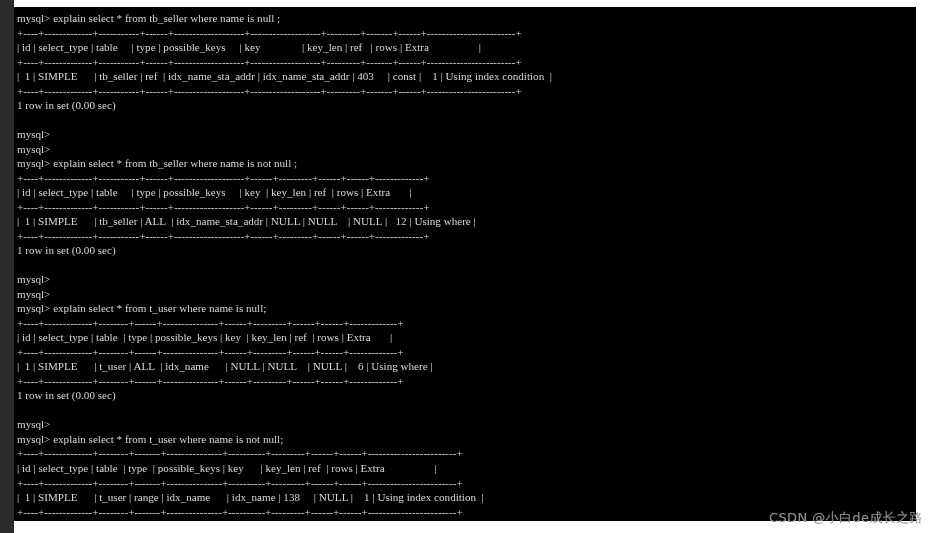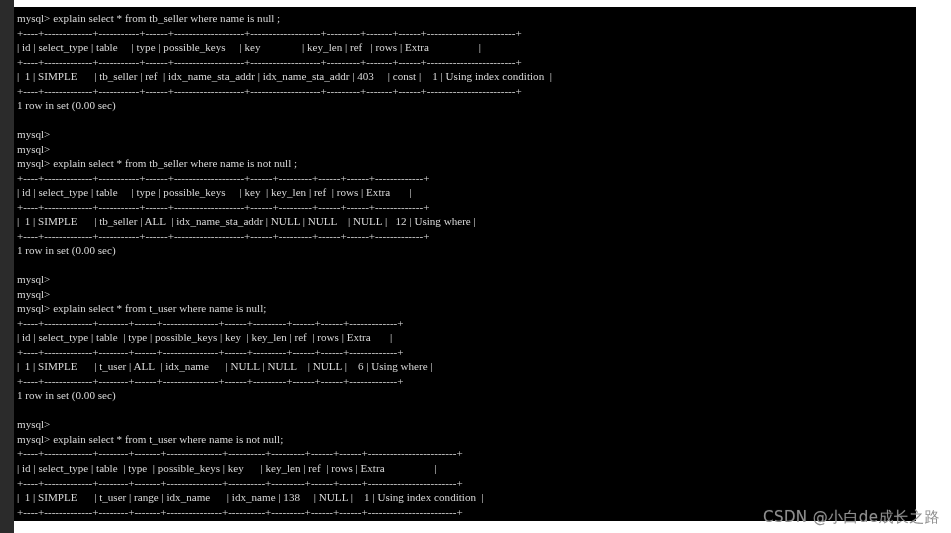--- a/index.html
+++ b/index.html
@@ -46,25 +46,25 @@
     font-family: Liberation Serif, serif;
     font-size: 11.1px;
     line-height: 14.52px;
     letter-spacing: 0px;
     white-space: pre;
     margin: 0;
     -webkit-font-smoothing: none;
   }
   .watermark {
     position: absolute;
-    right: 11px;
+    right: 28px;
     bottom: 6px;
     color: #8f8f8f;
     font-family: "DejaVu Sans", "Liberation Sans", sans-serif;
-    font-size: 15px;
+    font-size: 13px;
     letter-spacing: 0.4px;
     white-space: nowrap;
     text-shadow: 0 0 1px rgba(255,255,255,0.25);
     pointer-events: none;
     text-align: right;
   }
 </style>
 </head>
 <body>
 

